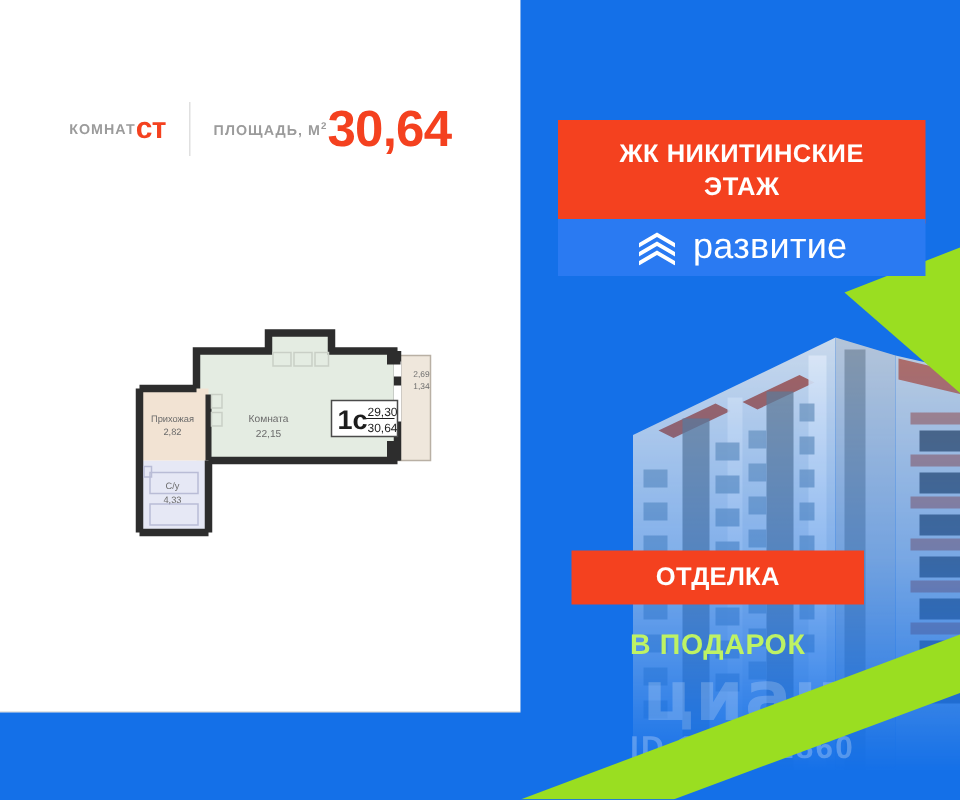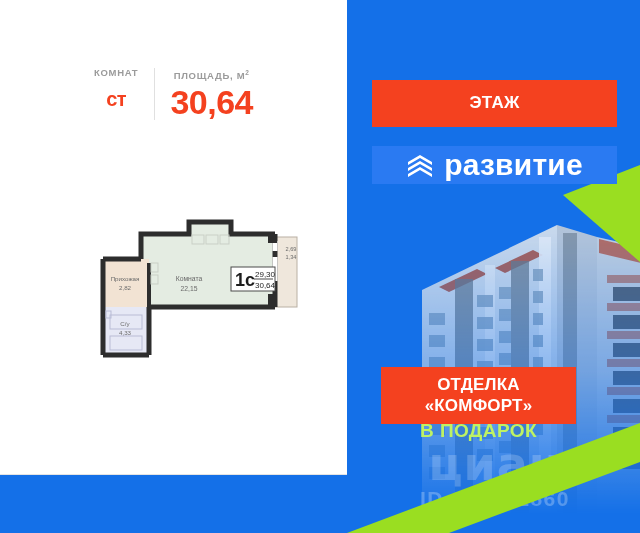--- a/index.html
+++ b/index.html
@@ -18,21 +18,21 @@
     box-shadow:0 0 0 1px #e4e4e4;
     overflow:hidden;
   }
 
   
   .stats{
     position:absolute;left:0;top:66px;width:347px;height:66px;
     display:flex;align-items:flex-start;justify-content:center;
   }
   .stat{
-    display:flex;flex-direction:column;align-items:center;justify-content:space-between;
+    display:flex;flex-direction:row;align-items:center;justify-content:space-between;
     padding:0 16px;position:relative;
   }
   .stat + .stat::before{
     content:"";position:absolute;left:0;top:2px;bottom:2px;width:1px;background:#e0e0e0;
   }
   .stat-label{
     font-size:9.5px;font-weight:bold;letter-spacing:.7px;
     color:#9b9b9b;text-transform:uppercase;line-height:13px;
     white-space:nowrap;
   }
@@ -40,21 +40,21 @@
   .stat-value{
     color:#f4411f;font-weight:bold;line-height:40px;
     letter-spacing:-.5px;white-space:nowrap;
   }
   .v-rooms{font-size:20px;}
   .v-area{font-size:34px;}
   .v-floor{font-size:30px;}
 
   
   .plan-wrap{
-    position:absolute;left:12px;top:215px;width:374px;height:170px;text-align:right;
+    position:absolute;left:2px;top:215px;width:374px;height:170px;text-align:right;
   }
   .plan-svg{display:block;margin:0 auto;}
 
   
   .right{
     position:absolute;left:347px;top:0;width:293px;height:533px;
     background:#1470e8;overflow:hidden;
   }
   
   .building{
@@ -81,21 +81,21 @@
     letter-spacing:.3px;
   }
   
   .dev-bar{
     position:absolute;left:25px;top:146px;width:245px;height:38px;
     background:#2a7af2;
     display:flex;align-items:center;justify-content:center;gap:10px;
     box-sizing:border-box;
   }
   .dev-bar .dname{
-    color:#ffffff;font-size:30px;font-weight:bold;letter-spacing:.2px;
+    color:#ffffff;font-size:24px;font-weight:normal;letter-spacing:.2px;
   }
   .chev{display:block;}
 
   
   .promo-red{
     position:absolute;left:34px;top:367px;width:195px;
     background:#f4411f;padding:7px 24px 8px;box-sizing:border-box;text-align:center;
   }
   .promo-red .p{
     color:#fff;font-size:17px;font-weight:bold;line-height:21px;letter-spacing:.2px;
@@ -311,35 +311,35 @@
         </g>
       </g>
     </svg>
 
     <svg class="green-top" viewBox="0 0 293 533" preserveAspectRatio="none">
       <polygon points="293,165 293,262 216,195" fill="#9ade21"></polygon>
       <polygon points="0,533 293,428 293,470 95,533" fill="#9ade21" opacity="0"></polygon>
     </svg>
 
     <div class="title-box">
+      <div class="t">ЖК НИКИТИНСКИЕ</div>
       <div class="t">ЭТАЖ</div>
     </div>
 
     <div class="dev-bar">
       <svg class="chev" width="28" height="24" viewBox="0 0 28 24">
         <path d="M2,9 L14,2 L26,9 L26,12 L14,5 L2,12 Z" fill="#ffffff"></path>
         <path d="M2,15 L14,8 L26,15 L26,18 L14,11 L2,18 Z" fill="#ffffff"></path>
         <path d="M2,21 L14,14 L26,21 L26,24 L14,17 L2,24 Z" fill="#ffffff"></path>
       </svg>
       <span class="dname">развитие</span>
     </div>
 
     <div class="promo-red">
       <div class="p">ОТДЕЛКА</div>
-      <div class="p">«КОМФОРТ»</div>
     </div>
     <div class="promo-white">
       <div class="p">В ПОДАРОК</div>
     </div>
 
     <div class="wm-cian">циан</div>
     <div class="wm-id">ID 130081860</div>
 
   </div>
 

